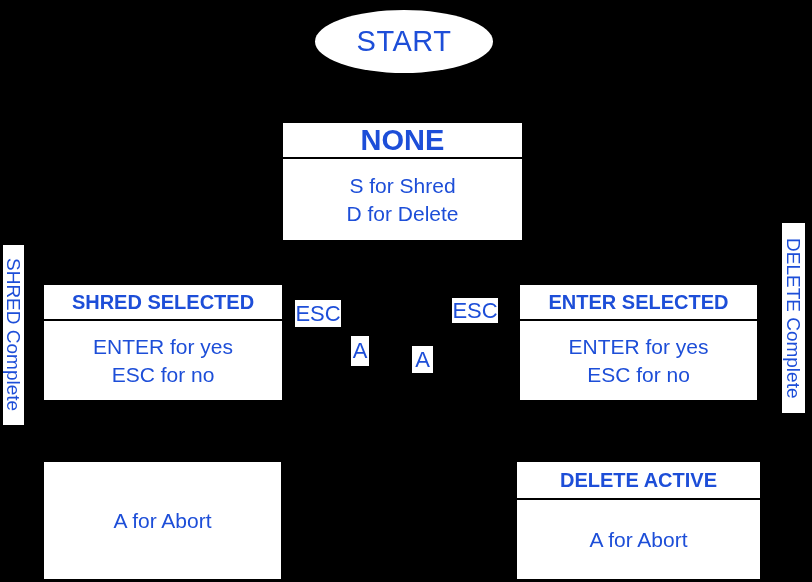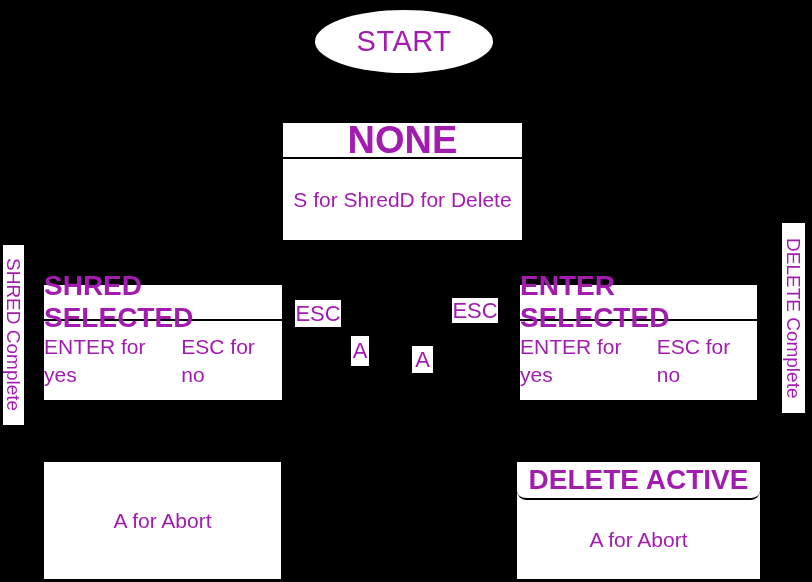--- a/index.html
+++ b/index.html
@@ -6,21 +6,21 @@
     margin: 0;
     padding: 0;
     background: #000000;
   }
   .canvas {
     position: relative;
     width: 812px;
     height: 582px;
     background: #000000;
     font-family: "Liberation Sans", sans-serif;
-    color: #a21caf;
+    color: #1d4ed8;
     overflow: hidden;
   }
 
   
   .ellipse {
     position: absolute;
     left: 315px;
     top: 10px;
     width: 178px;
     height: 63px;
@@ -39,43 +39,43 @@
     background: #ffffff;
     display: flex;
     flex-direction: column;
   }
   .state-title {
     flex: 0 0 auto;
     display: flex;
     align-items: center;
     justify-content: center;
     font-weight: bold;
-    font-size: 28px;
+    font-size: 20px;
     border-bottom: 2px solid #000000;
   }
   .state-body {
     flex: 1 1 auto;
     display: flex;
-    flex-direction: row;
+    flex-direction: column;
     align-items: center;
     justify-content: center;
     font-size: 21px;
     line-height: 28px;
   }
 
   #none            { left: 283px; top: 123px; width: 239px; height: 117px; }
-  #none .state-title { height: 34px; font-size: 38px; }
+  #none .state-title { height: 34px; font-size: 29px; }
   #shred-selected  { left: 44px;  top: 285px; width: 238px; height: 115px; }
   #shred-selected .state-title { height: 34px; }
   #delete-selected { left: 520px; top: 285px; width: 237px; height: 115px; }
   #delete-selected .state-title { height: 34px; }
   #shred-active    { left: 44px;  top: 462px; width: 237px; height: 117px; }
   #shred-active .state-title { height: 36px; }
   #delete-active   { left: 517px; top: 462px; width: 243px; height: 117px; }
-  #delete-active .state-title { height: 36px; border-radius: 9px; }
+  #delete-active .state-title { height: 36px; }
 
   
   .edge-label {
     position: absolute;
     background: #ffffff;
     display: flex;
     align-items: center;
     justify-content: center;
     font-size: 22px;
     line-height: 1;

